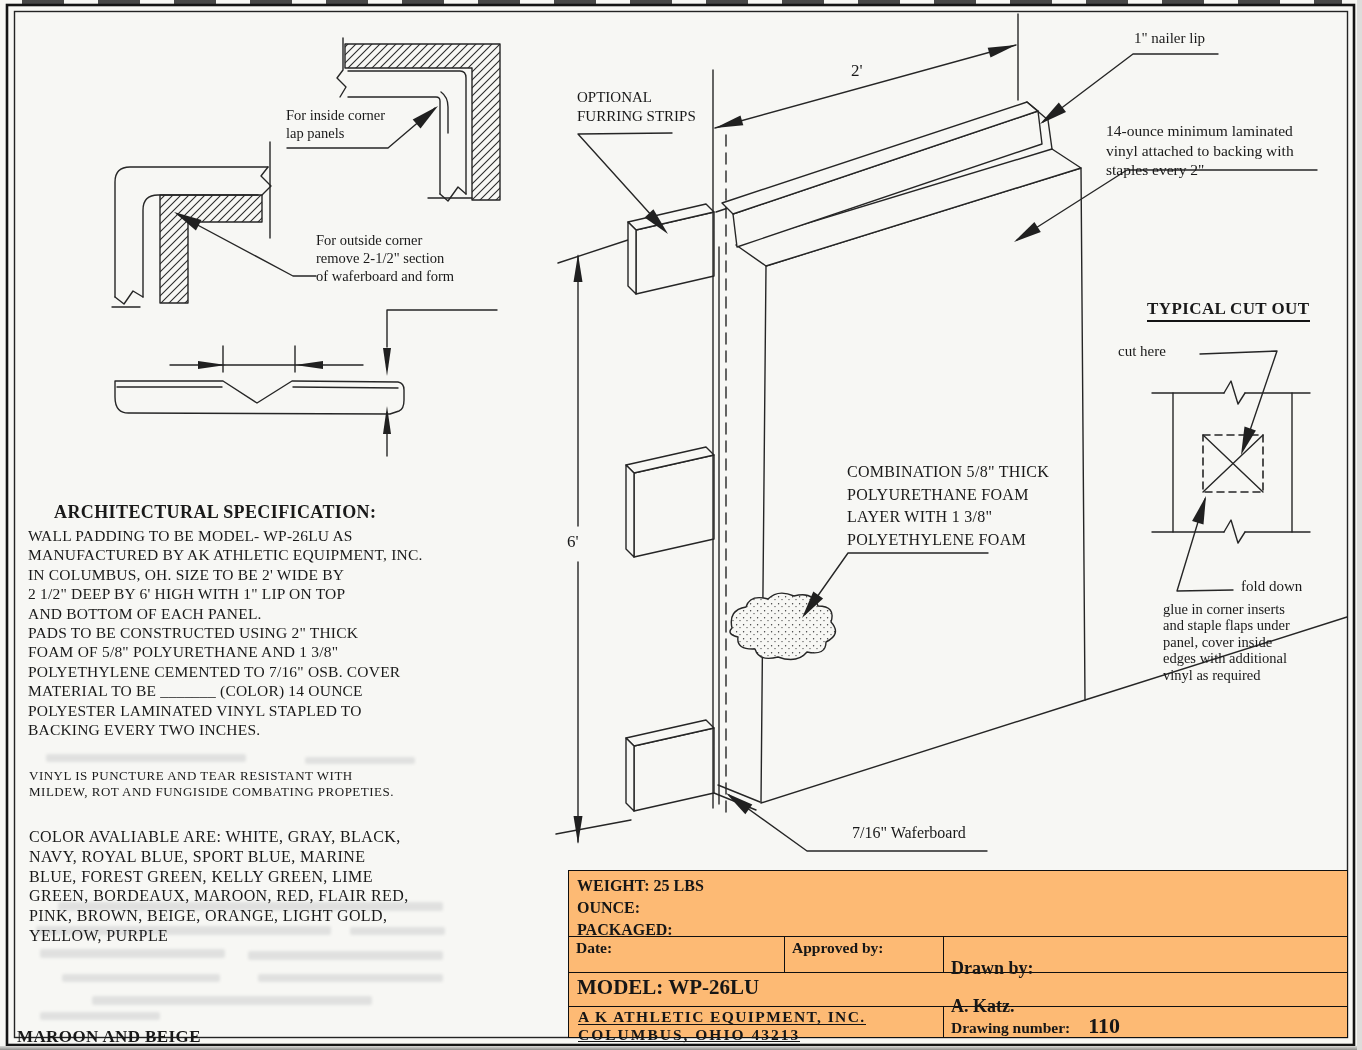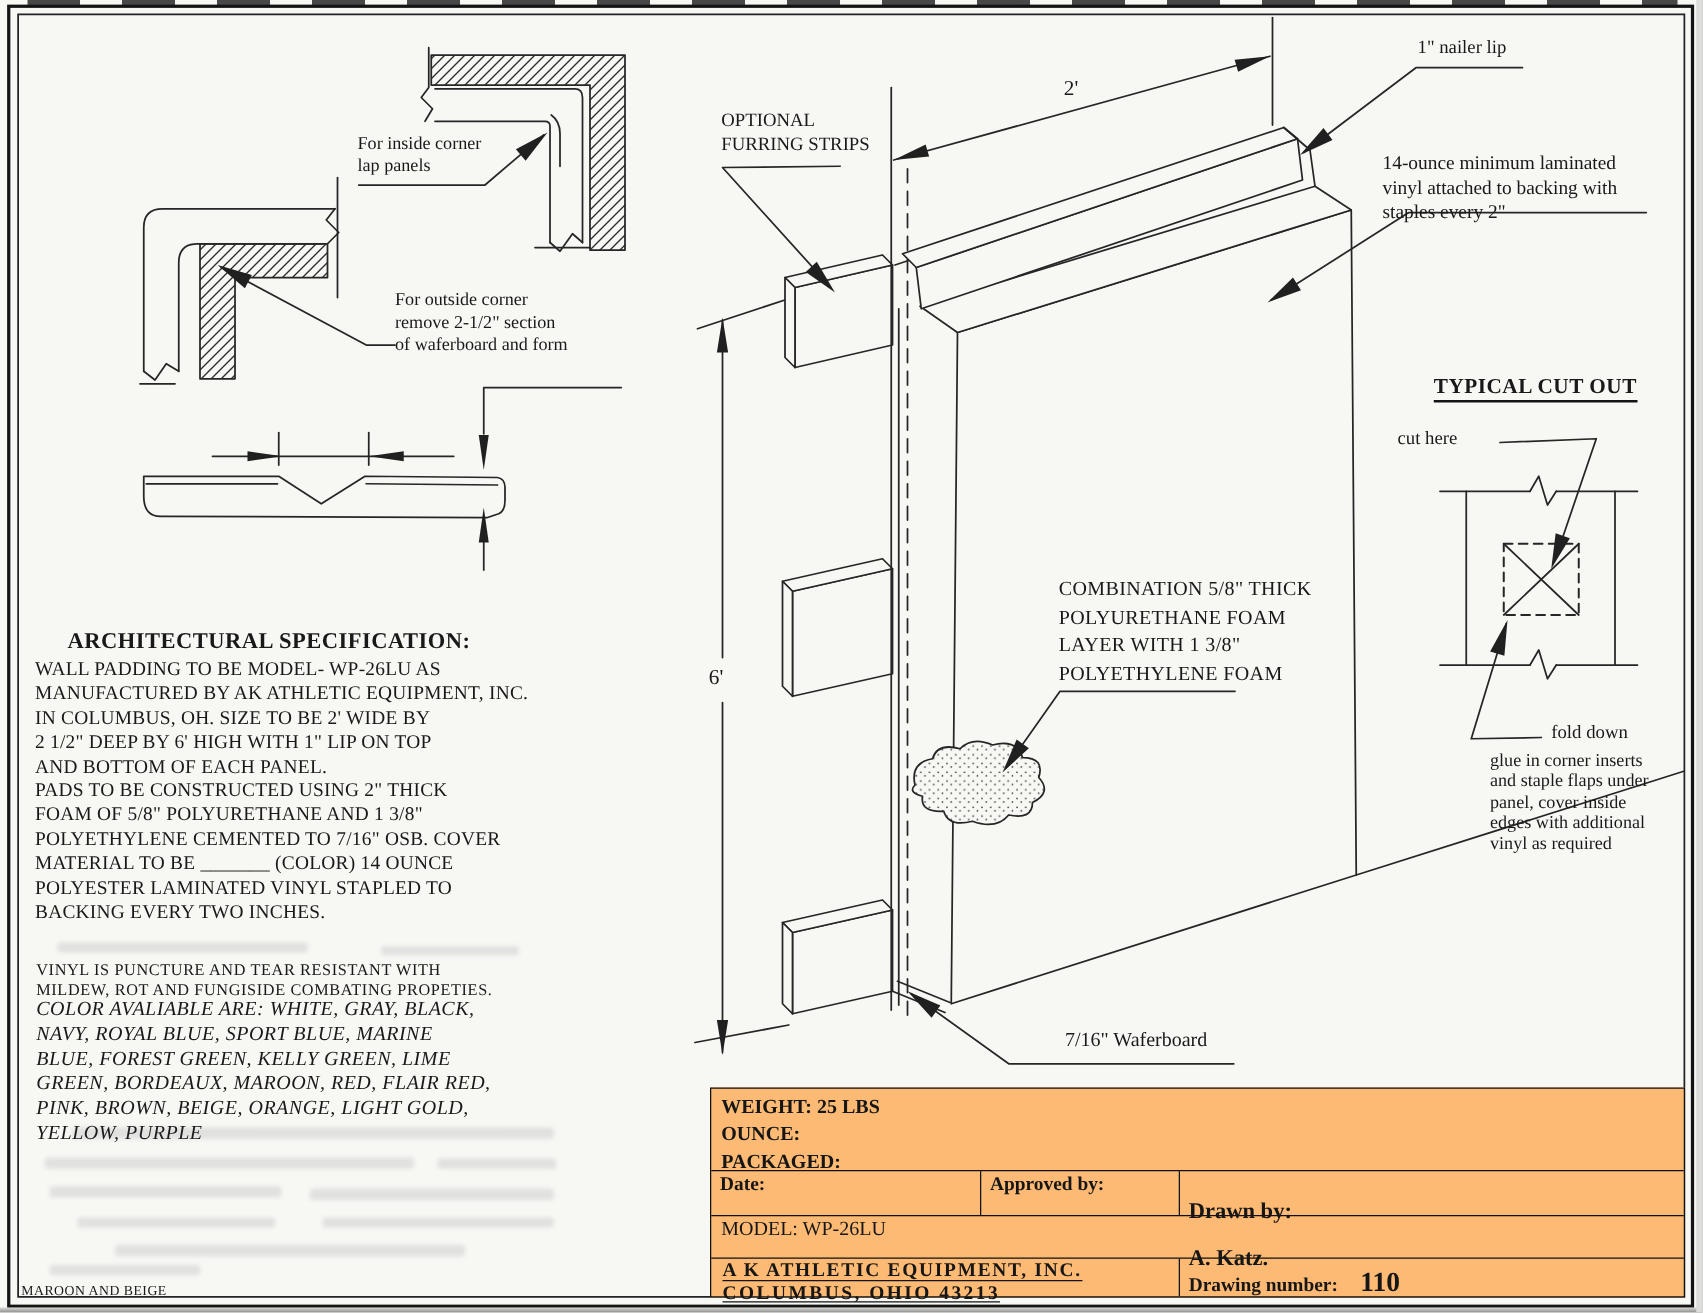--- a/index.html
+++ b/index.html
@@ -19,21 +19,21 @@
   .tb{position:absolute;left:568px;top:870px;width:780px;height:168px;border:1.8px solid #101010;box-sizing:border-box;background:#fdba74;}
   .tb-row{box-sizing:border-box;border-top:1.6px solid #101010;}
   .tb-row:first-child{border-top:none;}
   .tb-cell{box-sizing:border-box;border-right:1.5px solid #101010;height:100%;}
   .tb-cell.last{border-right:none;}
   .tb-info{height:65px;padding:4px 0 0 8px;}
   .tb-info div{font-weight:bold;font-size:16px;line-height:22px;}
   .tb-sign{height:36px;display:flex;}
   .tb-sign .tb-cell{font-weight:bold;font-size:15.5px;padding:2px 0 0 7px;}
   .tb-drawn div{font-size:18px;line-height:15.5px;margin-top:22px;}
-  .tb-model{height:34px;font-weight:normal;font-size:16px;padding:2px 0 0 8px;box-sizing:border-box;}
+  .tb-model{height:34px;font-weight:bold;font-size:21px;padding:2px 0 0 8px;box-sizing:border-box;}
   .tb-co{height:31px;display:flex;}
   .tb-co .tb-cell{padding:1px 0 0 9px;}
   .co1{font-weight:bold;font-size:15.5px;letter-spacing:1.4px;border-bottom:1.4px solid #141414;line-height:14px;display:inline-block;}
   .co2{font-weight:bold;font-size:15.5px;letter-spacing:2px;border-bottom:1.4px solid #141414;line-height:13px;display:inline-block;}
   .dn{font-weight:bold;font-size:15.5px;padding-top:6px !important;}
   .dn-val{margin-left:18px;font-size:22px;}
 </style>
 </head>
 <body>
 
@@ -200,21 +200,21 @@
   <div class="lbl" style="left:567px;top:532px;font-size:17px;">6'</div>
   <div class="lbl" style="left:847px;top:461px;font-size:16px;line-height:22.6px;letter-spacing:.3px;">COMBINATION 5/8" THICK
 POLYURETHANE FOAM
 LAYER WITH 1 3/8"
 POLYETHYLENE FOAM</div>
   <div class="lbl" style="left:852px;top:824px;font-size:16px;">7/16" Waferboard</div>
 
   <div class="lbl b" style="left:1147px;top:299px;font-size:17px;letter-spacing:.4px;border-bottom:2.2px solid #141414;padding-bottom:1px;">TYPICAL CUT OUT</div>
   <div class="lbl" style="left:1118px;top:343px;font-size:15px;">cut here</div>
   <div class="lbl" style="left:1241px;top:578px;font-size:15px;">fold down</div>
-  <div class="lbl" style="left:1192px;top:601px;font-size:14.5px;line-height:16.4px;">glue in corner inserts
+  <div class="lbl" style="left:1163px;top:601px;font-size:14.5px;line-height:16.4px;">glue in corner inserts
 and staple flaps under
 panel, cover inside
 edges with additional
 vinyl as required</div>
 
   <div class="lbl" style="left:286px;top:106px;font-size:14.5px;line-height:18px;">For inside corner
 lap panels</div>
   <div class="lbl" style="left:316px;top:231px;font-size:14.5px;line-height:18.2px;">For outside corner
 remove 2-1/2" section
 of waferboard and form</div>
@@ -226,27 +226,27 @@
 2 1/2" DEEP BY 6' HIGH WITH 1" LIP ON TOP
 AND BOTTOM OF EACH PANEL.
 PADS TO BE CONSTRUCTED USING 2" THICK
 FOAM OF 5/8" POLYURETHANE  AND  1  3/8"
 POLYETHYLENE  CEMENTED TO 7/16" OSB.  COVER
 MATERIAL TO BE _______ (COLOR) 14 OUNCE
 POLYESTER LAMINATED VINYL STAPLED TO
 BACKING EVERY  TWO INCHES.</div>
   <div class="lbl" style="left:29px;top:768px;font-size:13px;line-height:15.8px;letter-spacing:.5px;">VINYL IS PUNCTURE AND TEAR RESISTANT WITH
 MILDEW, ROT AND FUNGISIDE COMBATING PROPETIES.</div>
-  <div class="lbl" style="left:29px;top:798px;font-size:16px;line-height:19.8px;letter-spacing:.4px;font-style:italic;">COLOR AVALIABLE ARE:  WHITE, GRAY, BLACK,
+  <div class="lbl" style="left:29px;top:827px;font-size:16px;line-height:19.8px;letter-spacing:.4px;">COLOR AVALIABLE ARE:  WHITE, GRAY, BLACK,
 NAVY, ROYAL BLUE, SPORT BLUE, MARINE
 BLUE, FOREST GREEN, KELLY GREEN, LIME
 GREEN, BORDEAUX, MAROON, RED, FLAIR RED,
 PINK, BROWN, BEIGE, ORANGE, LIGHT GOLD,
 YELLOW, PURPLE</div>
-  <div class="lbl" style="left:17px;top:1027px;font-size:11px;letter-spacing:.4px;">MAROON AND BEIGE</div>
+  <div class="lbl" style="left:17px;top:1027px;font-size:17px;letter-spacing:.4px;font-weight:bold;">MAROON AND BEIGE</div>
 
   <div class="tb">
     <div class="tb-row tb-info">
       <div>WEIGHT: 25 LBS</div>
       <div>OUNCE:</div>
       <div>PACKAGED:</div>
     </div>
     <div class="tb-row tb-sign">
       <div class="tb-cell" style="width:216px">Date:</div>
       <div class="tb-cell" style="width:159px">Approved by:</div>

